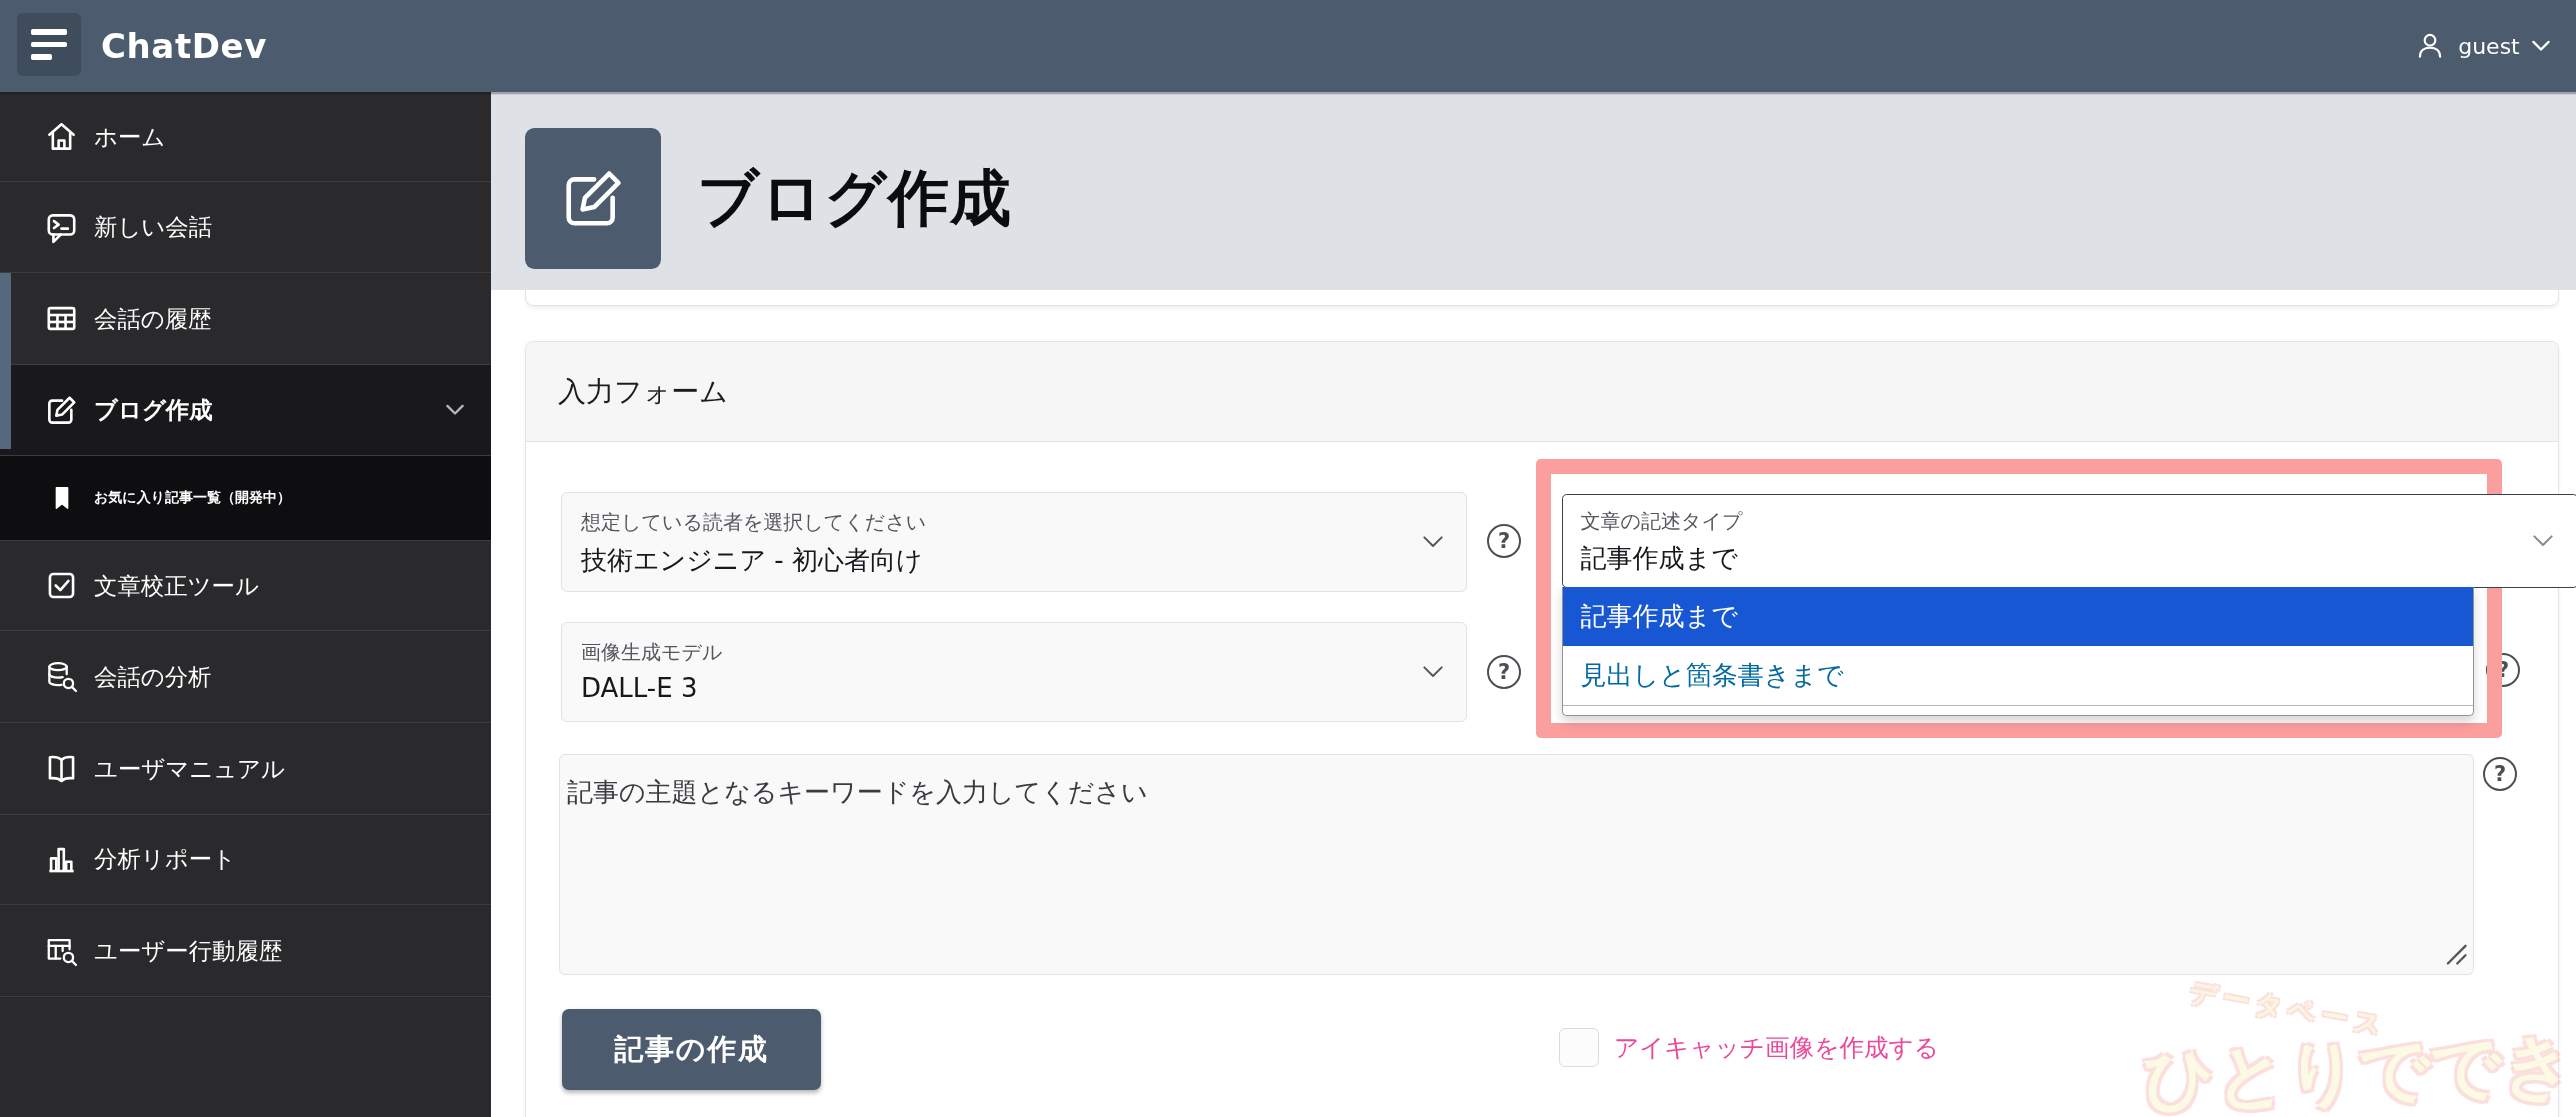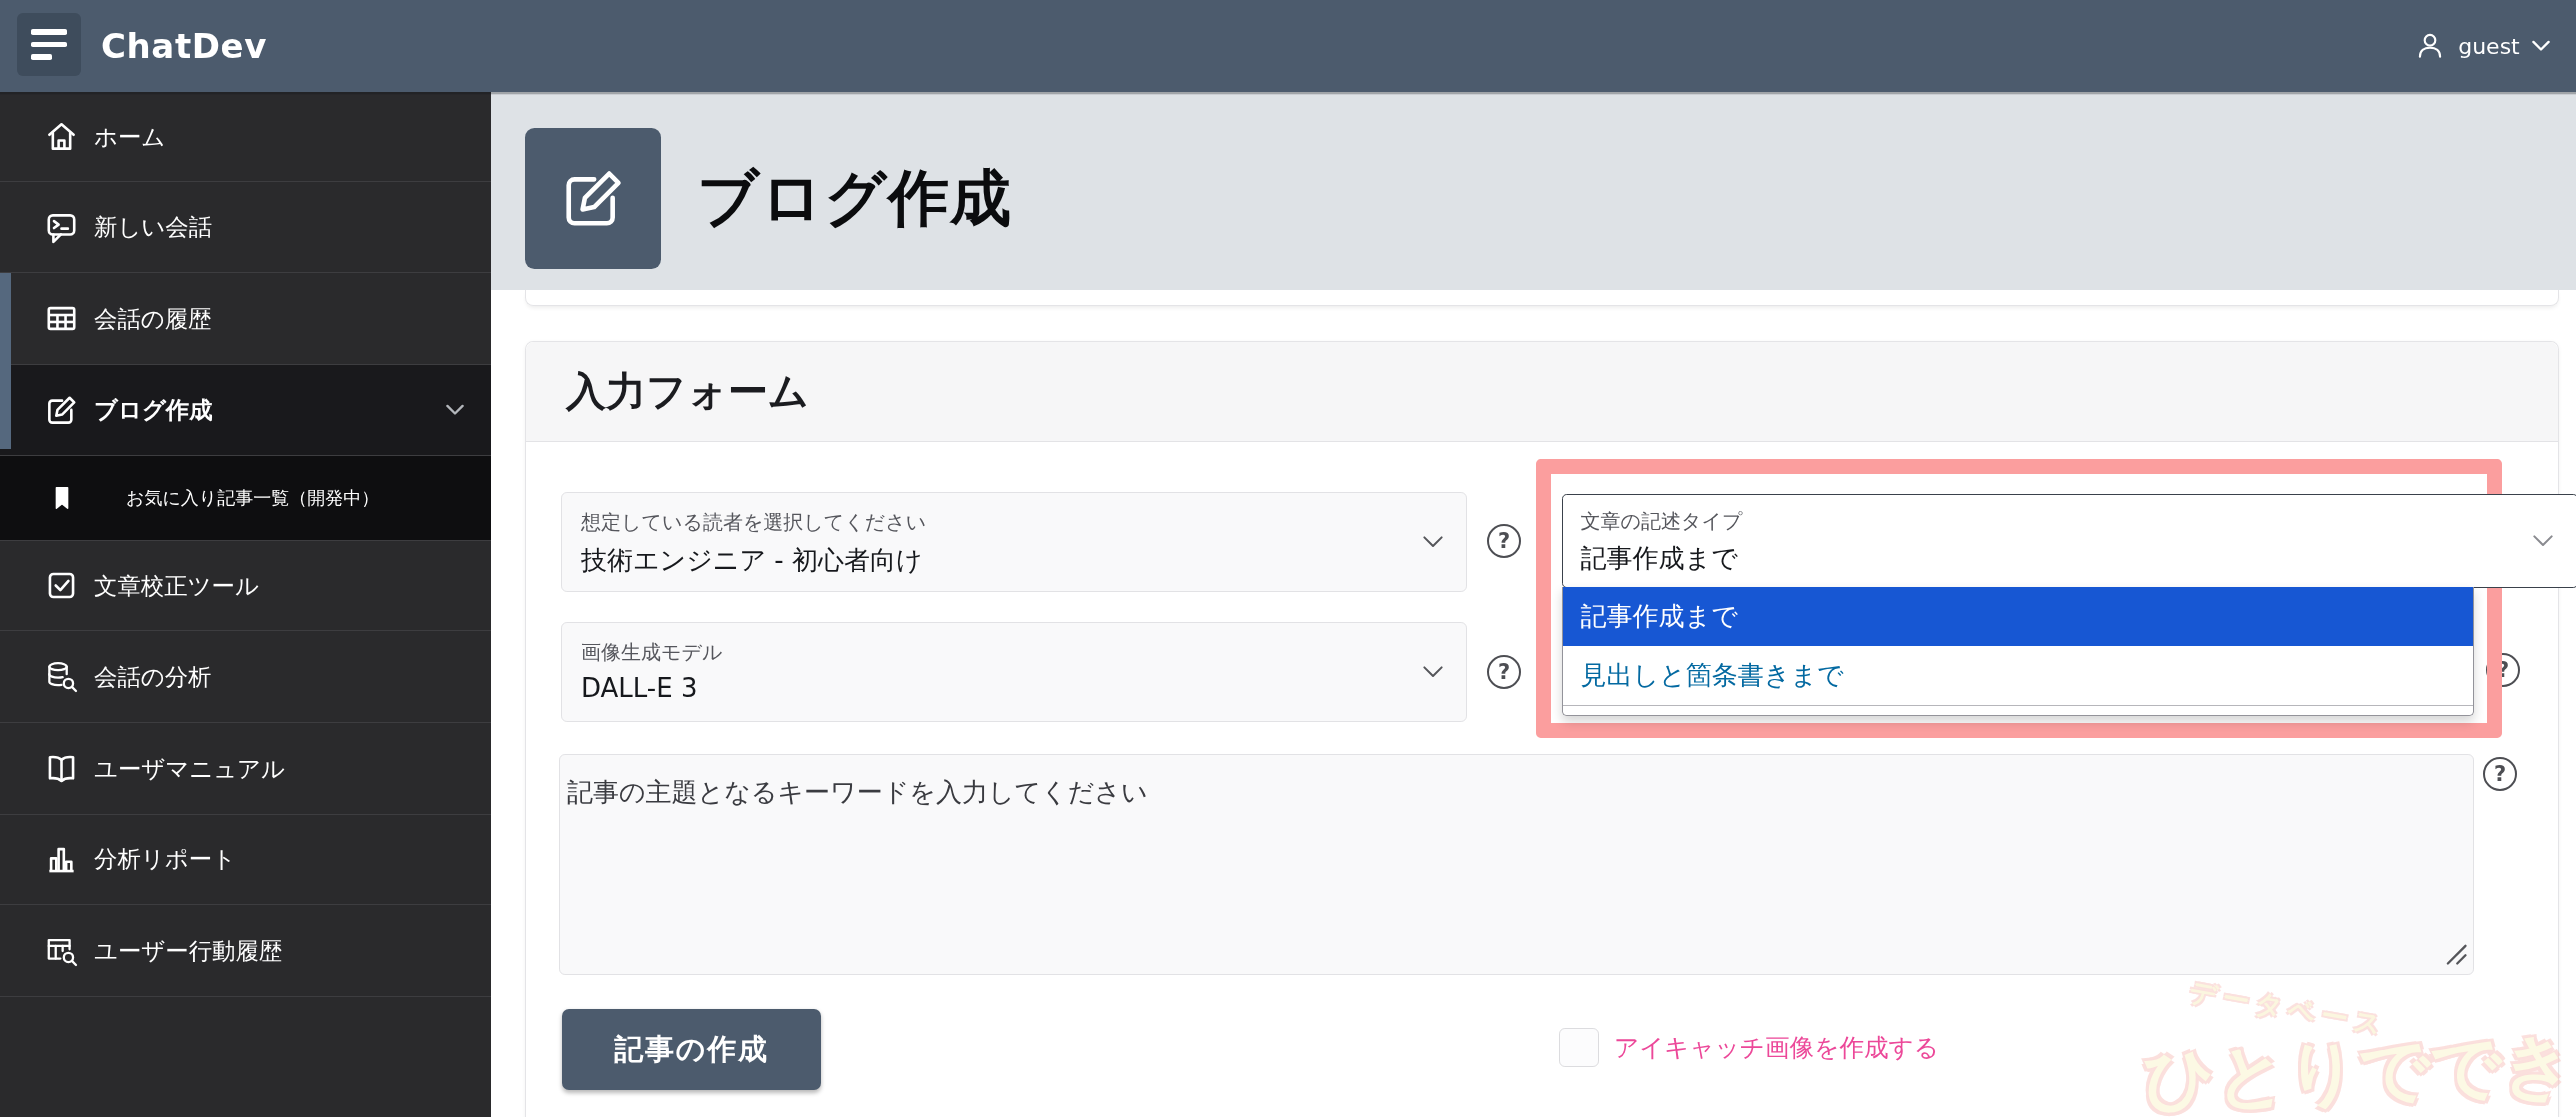--- a/index.html
+++ b/index.html
@@ -45,42 +45,42 @@
 
   
   #sidebar{left:0;top:92px;width:491px;height:1026px;background:var(--sidebar);z-index:15;}
   .side-item{position:absolute;left:0;width:491px;border-bottom:1.2px solid var(--sidebar-line);
     display:flex;align-items:center;color:#fff;cursor:pointer;}
   .side-item .ic{position:absolute;left:42px;width:39px;display:flex;justify-content:center;}
   .side-item .lbl{position:absolute;left:94px;font-size:23.4px;font-weight:400;white-space:nowrap;}
   .side-item.active-main{background:var(--active-row);}
   .side-item.active-main .lbl{font-weight:700;}
   .side-item.active-sub{background:var(--active-sub);}
-  .side-item.active-sub .lbl{font-weight:400;font-size:18px;margin-left:32px;}
+  .side-item.active-sub .lbl{font-weight:700;font-size:14px;}
   .side-item .chev{position:absolute;right:26px;top:50%;transform:translateY(-50%);opacity:.85;}
   #accent{left:0;top:273px;width:10.5px;height:176px;background:var(--accent-bar);z-index:16;}
 
   
   #main-grayhead{left:491px;top:92px;width:2085px;height:198px;background:var(--grayhead);}
   #title-iconbox{left:525px;top:128px;width:136px;height:141px;border-radius:9.4px;
     background:var(--slate);display:flex;align-items:center;justify-content:center;z-index:2;}
   #page-title{left:697px;top:128px;height:141px;display:flex;align-items:center;
     font-size:61px;font-weight:700;color:#0b0c0e;letter-spacing:1.2px;}
 
   
   #partial-card{left:525px;top:290px;width:2034px;height:16px;background:#fff;
     border:1.2px solid var(--card-border);border-top:none;border-radius:0 0 8.2px 8.2px;
     box-shadow:0 2.9px 4.7px -1.2px rgba(0,0,0,.08);}
   #form-card{left:525px;top:341px;width:2034px;height:777px;background:#fff;
     border:1.2px solid var(--card-border);border-bottom:none;border-radius:8.2px 8.2px 0 0;
     box-shadow:0 1.2px 4.7px rgba(0,0,0,.05);}
   #form-card-header{position:absolute;left:0;top:0;width:100%;height:100px;
     background:var(--card-head);border-bottom:1.2px solid #e3e3e6;border-radius:8.2px 8.2px 0 0;
     display:flex;align-items:center;}
-  #form-card-header .t{margin-left:40px;font-size:40px;font-weight:700;color:#1b1c20;}
+  #form-card-header .t{margin-left:32px;font-size:28px;font-weight:400;color:#1b1c20;}
 
   
   .sel{position:absolute;background:var(--field-bg);border:1.2px solid var(--field-border);
     border-radius:5.9px;padding-left:19px;cursor:pointer;}
   .sel .slabel{font-size:20px;color:var(--label);}
   .sel .svalue{font-size:26px;color:var(--value);margin-top:7px;}
   .sel .chev{position:absolute;right:22px;top:50%;transform:translateY(-50%);}
   #sel-readers{left:35px;top:150px;width:906px;height:100px;padding-top:16.4px;}
   #sel-model{left:35px;top:280px;width:906px;height:100px;padding-top:16.4px;}
 

